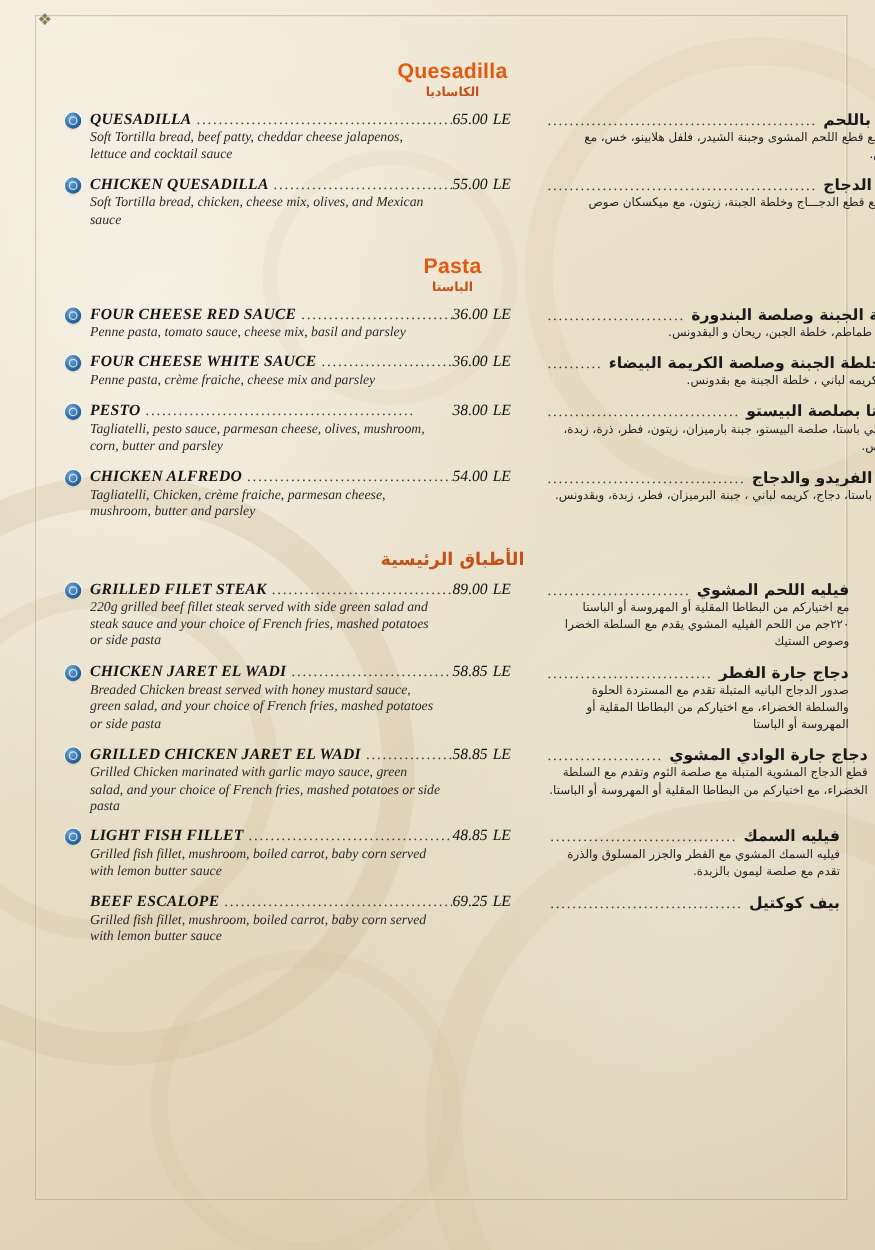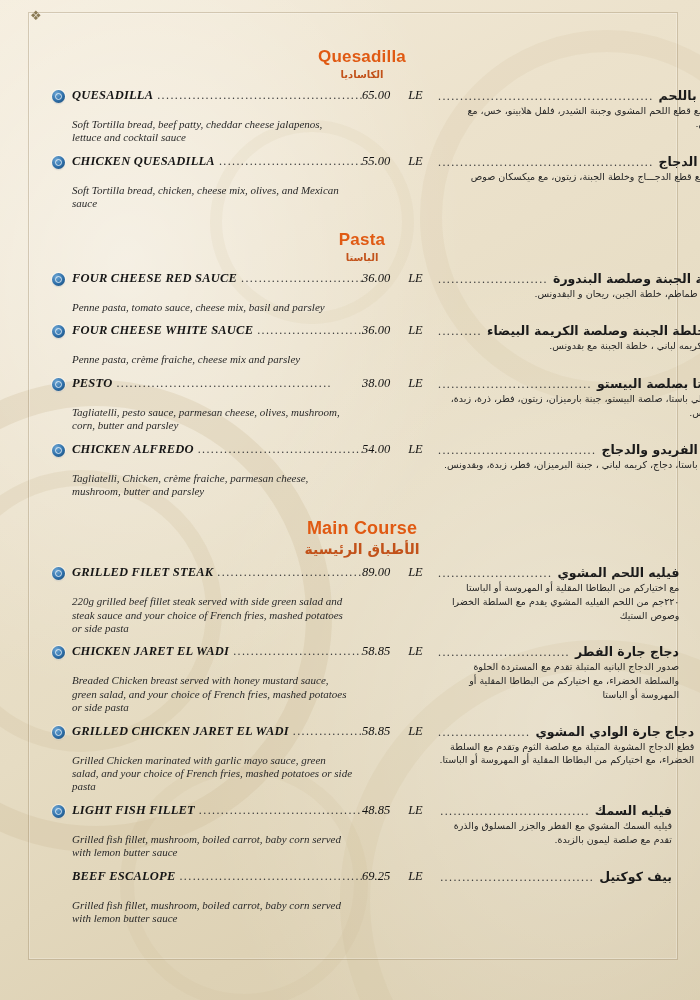--- a/index.html
+++ b/index.html
@@ -146,35 +146,35 @@
     letter-spacing: 1.4px;
     margin-left: 4px;
     line-height: 1;
   }
   .en-desc {
     font-family: "Liberation Serif", serif;
     font-style: italic;
     font-size: 11px;
     color: #2a2a2a;
     line-height: 1.22;
-    margin-top: 15px;
+    margin-top: 1px;
     padding-right: 8px;
   }
   .col-price {
     width: 76px;
     flex: 0 0 76px;
     text-align: left;
     font-family: "Liberation Serif", serif;
     font-style: italic;
     font-size: 12.5px;
     color: #111;
     padding-top: 0px;
     white-space: nowrap;
   }
-  .col-price .cur { margin-left: 18px; }
+  .col-price .cur { margin-left: 4px; }
 
   .col-ar {
     flex: 1 1 auto;
     direction: rtl;
     text-align: right;
   }
   .ar-line {
     display: flex;
     align-items: baseline;
     white-space: nowrap;
@@ -364,21 +364,20 @@
           </div>
           <div class="ar-desc">تاغلياتلي باستا، دجاج، كريمه لباني ، جبنة البرميزان، فطر، زبدة، وبقدونس.</div>
         </div>
       </div>
 
     </div>
 
     <div class="sec-gap"></div>
 
     <div class="section-head main">
-      <div class="en">Main Course</div>
       <div class="ar">الأطباق الرئيسية</div>
     </div>
     <div class="items">
 
       <div class="item">
         <div class="bullet"></div>
         <div class="col-en">
           <div class="name-line">
             <span class="en-name">GRILLED FILET STEAK</span>
             <span class="dots">.................................................</span>

